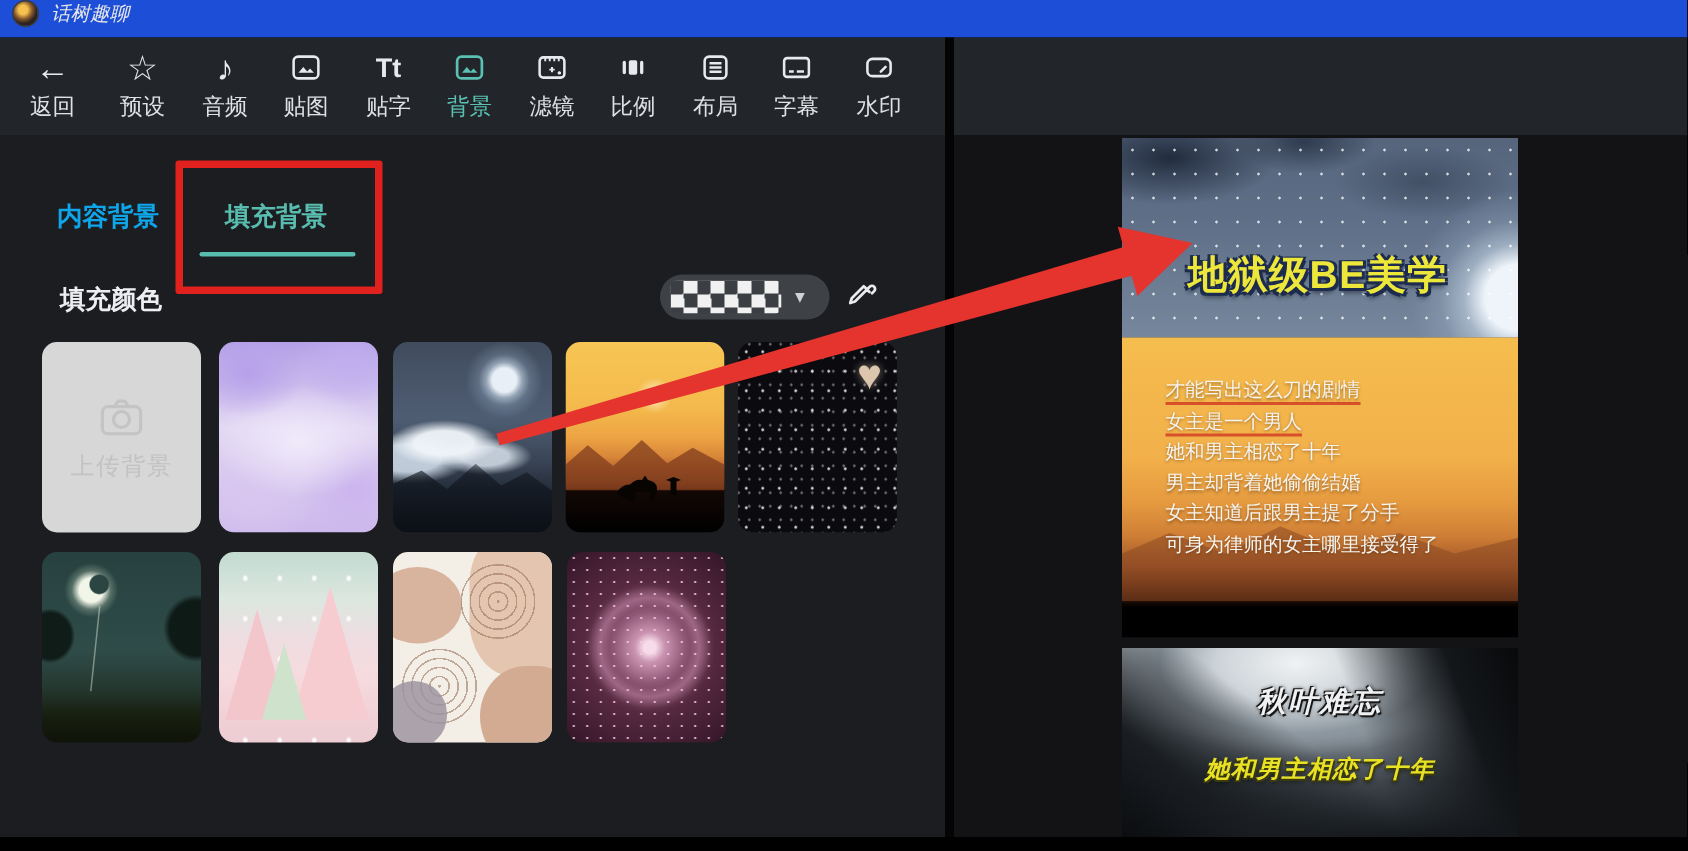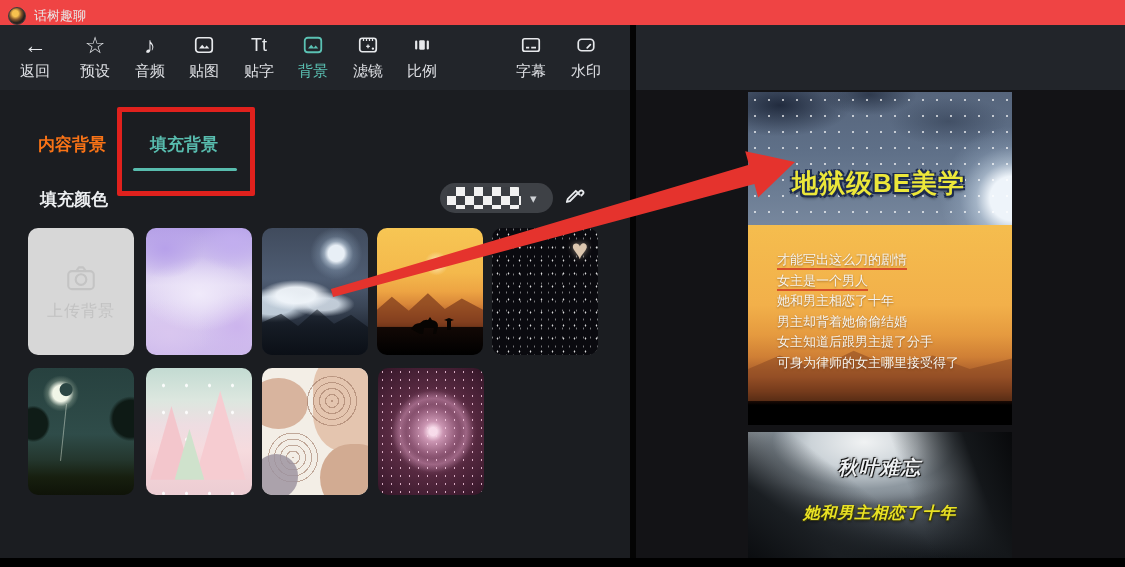--- a/index.html
+++ b/index.html
@@ -1,40 +1,40 @@
 <!DOCTYPE html>
 <html><head>
 <meta charset="utf-8">
 <style>
   html,body{margin:0;padding:0;background:#000;}
   #app{position:relative;width:1125px;height:567px;background:#000;overflow:hidden;
        font-family:"Liberation Sans","DejaVu Sans",sans-serif;-webkit-font-smoothing:antialiased;}
   
-  .titlebar{position:absolute;left:0;top:0;width:1125px;height:25px;background:#ef4444;display:flex;align-items:flex-end;}
+  .titlebar{position:absolute;left:0;top:0;width:1125px;height:25px;background:#1d4ed8;display:flex;align-items:flex-start;font-style:italic;}
   .app-icon{width:16px;height:16px;border-radius:50%;margin-left:8px;
     background:radial-gradient(circle at 40% 35%,#f6c14e 0 3px,#8a5a2c 6px,#2b2320 9px);
     border:1px solid #3c3c3c;}
   .app-title{color:#e8e8e8;font-size:13px;margin-left:8px;}
   
   .toolbar{position:absolute;left:0;top:25px;width:1125px;height:65px;background:#22252a;}
   .tb-item{position:absolute;top:6px;width:54px;height:56px;display:flex;flex-direction:column;align-items:center;justify-content:flex-start;color:#e7e9ec;cursor:default;}
   .tb-item .tb-ic{height:28px;display:flex;align-items:center;justify-content:center;}
   .tb-item .tb-glyph{font-size:23px;line-height:26px;}
-  .tb-item .tb-tt{font-weight:normal;font-size:18px;line-height:26px;letter-spacing:0;}
+  .tb-item .tb-tt{font-weight:bold;font-size:18px;line-height:26px;letter-spacing:0;}
   .tb-item .tb-label{font-size:15px;margin-top:3px;color:#dfe1e5;white-space:nowrap;}
   .tb-item.active{color:#5bc1b3;}
   .tb-item.active .tb-label{color:#5bc1b3;}
   
   .left-content{position:absolute;left:0;top:90px;width:630px;height:468px;background:#1b1d21;}
   .right-content{position:absolute;left:636px;top:90px;width:489px;height:468px;background:#131316;}
   .divider{position:absolute;left:630px;top:25px;width:6px;height:533px;background:#040404;}
   .bottombar{position:absolute;left:0;top:558px;width:1125px;height:9px;background:#000;}
   
   .tab{position:absolute;font-size:17px;font-weight:bold;white-space:nowrap;}
-  .tab.inactive{color:#f97316;}
+  .tab.inactive{color:#0ea5e9;}
   .tab.active{color:#58bcae;}
   .tab-underline{position:absolute;left:133px;top:78px;width:104px;height:3px;background:#58bcae;border-radius:2px;}
   .red-box{position:absolute;left:117px;top:17px;width:128px;height:79px;border:5px solid #e0211d;border-radius:2px;pointer-events:none;}
   .fill-label{position:absolute;left:40px;top:98px;font-size:17px;font-weight:bold;color:#eceef0;}
   
   .color-pill{position:absolute;left:440px;top:93px;width:113px;height:30px;border-radius:15px;background:#3e4146;display:flex;align-items:center;}
   .checker{width:74px;height:22px;margin-left:7px;border-radius:4px;
     background:repeating-conic-gradient(#f1f1f1 0 25%,#3b3e43 0 50%) 0 0/18px 18px;}
   .caret{color:#cfd2d6;font-size:13px;margin-left:9px;}
   .eyedropper{position:absolute;left:561px;top:94px;width:26px;height:26px;}
@@ -181,20 +181,29 @@
     </div>
     <div class="tb-item" style="left:395px">
       <span class="tb-ic">
         <svg class="icon" width="24" height="24" viewBox="0 0 24 24">
             <rect x="9.2" y="7.2" width="5.6" height="9.6" rx="1.2" fill="currentColor"></rect>
             <path d="M6.2 8.6 v6.8 M17.8 8.6 v6.8" stroke="currentColor" stroke-width="2.2" stroke-linecap="round"></path>
           </svg>
       </span>
       <span class="tb-label">比例</span>
     </div>
+    <div class="tb-item" style="left:450px">
+      <span class="tb-ic">
+        <svg class="icon" width="24" height="24" viewBox="0 0 24 24">
+            <rect x="4.75" y="4.75" width="14.5" height="14.5" rx="3" stroke="currentColor" stroke-width="1.7" fill="none"></rect>
+            <path d="M8 9.2 h8 M8 12 h8 M8 14.8 h8" stroke="currentColor" stroke-width="1.6"></path>
+          </svg>
+      </span>
+      <span class="tb-label">布局</span>
+    </div>
     <div class="tb-item" style="left:504px">
       <span class="tb-ic">
         <svg class="icon" width="24" height="24" viewBox="0 0 24 24">
             <rect x="3.75" y="5.75" width="16.5" height="12.5" rx="2" stroke="currentColor" stroke-width="1.7" fill="none"></rect>
             <path d="M7 14.6 h3.2 M12.2 14.6 h4.8" stroke="currentColor" stroke-width="1.7"></path>
           </svg>
       </span>
       <span class="tb-label">字幕</span>
     </div>
     <div class="tb-item" style="left:559px">

